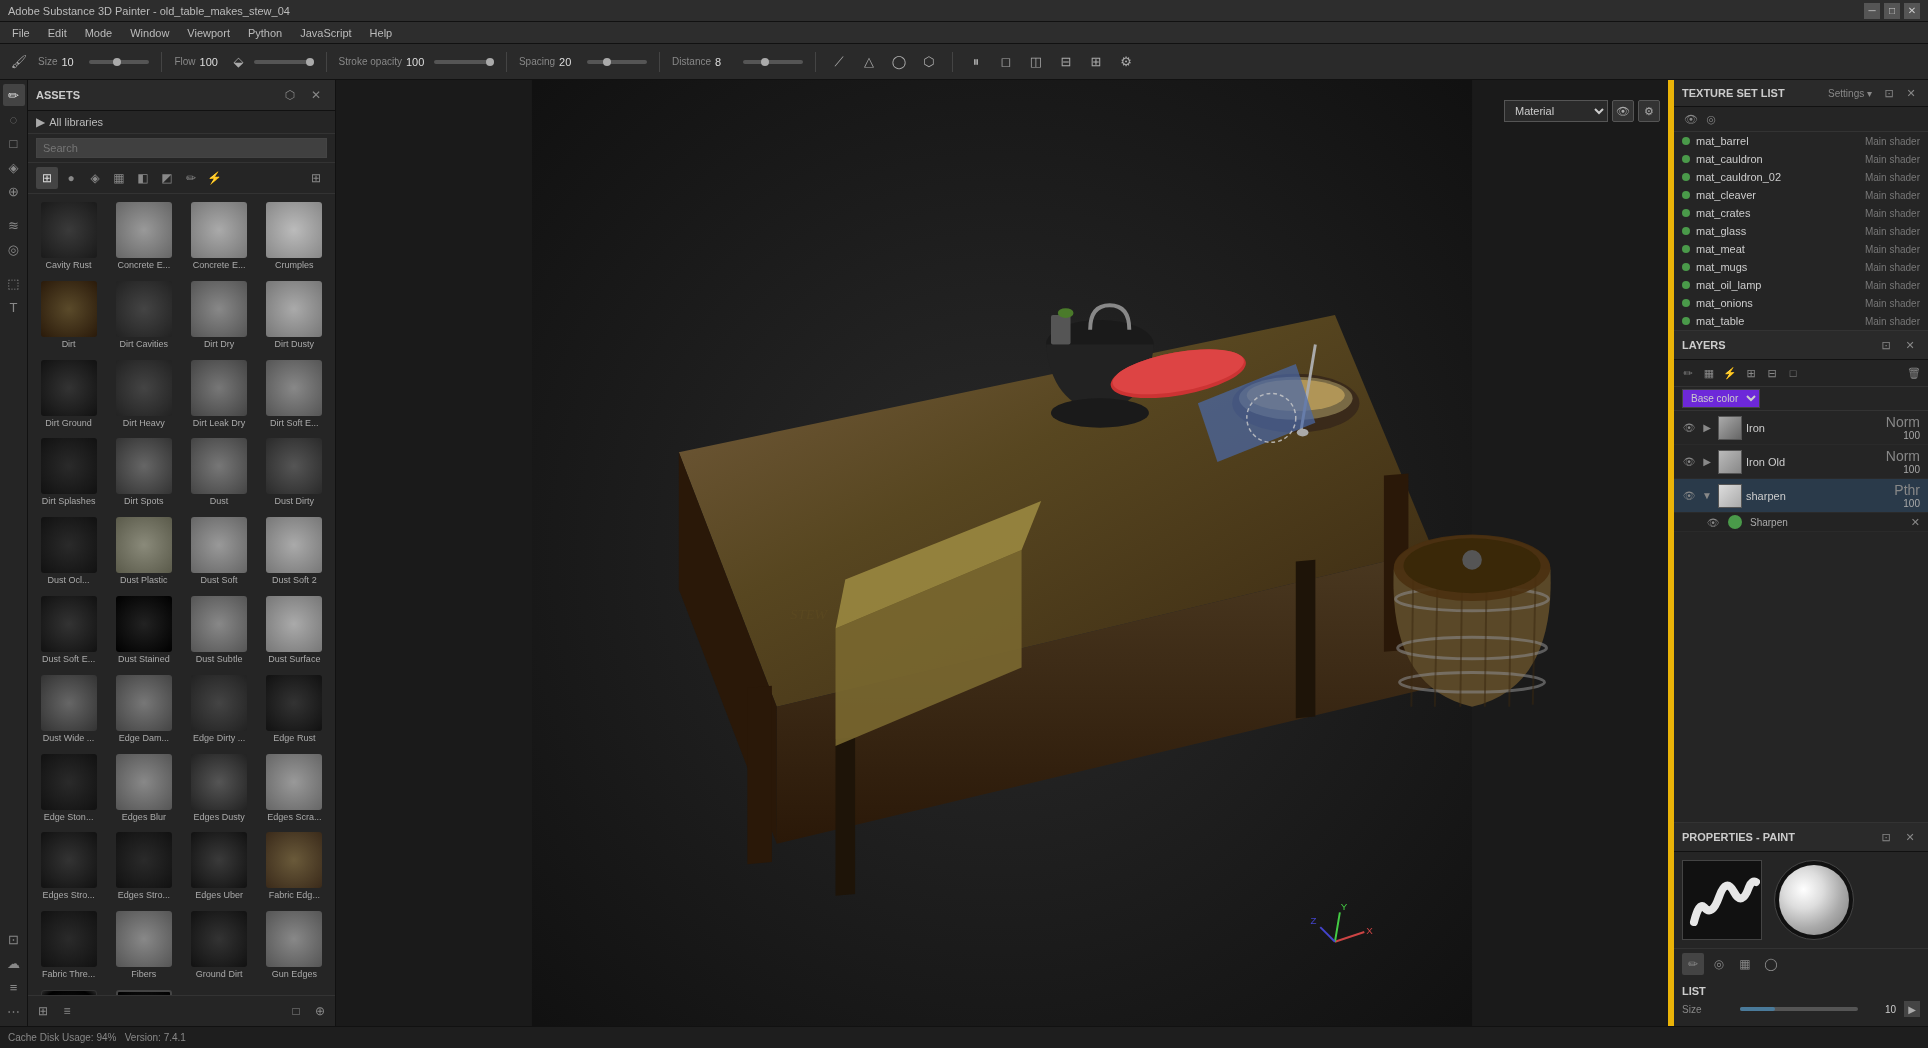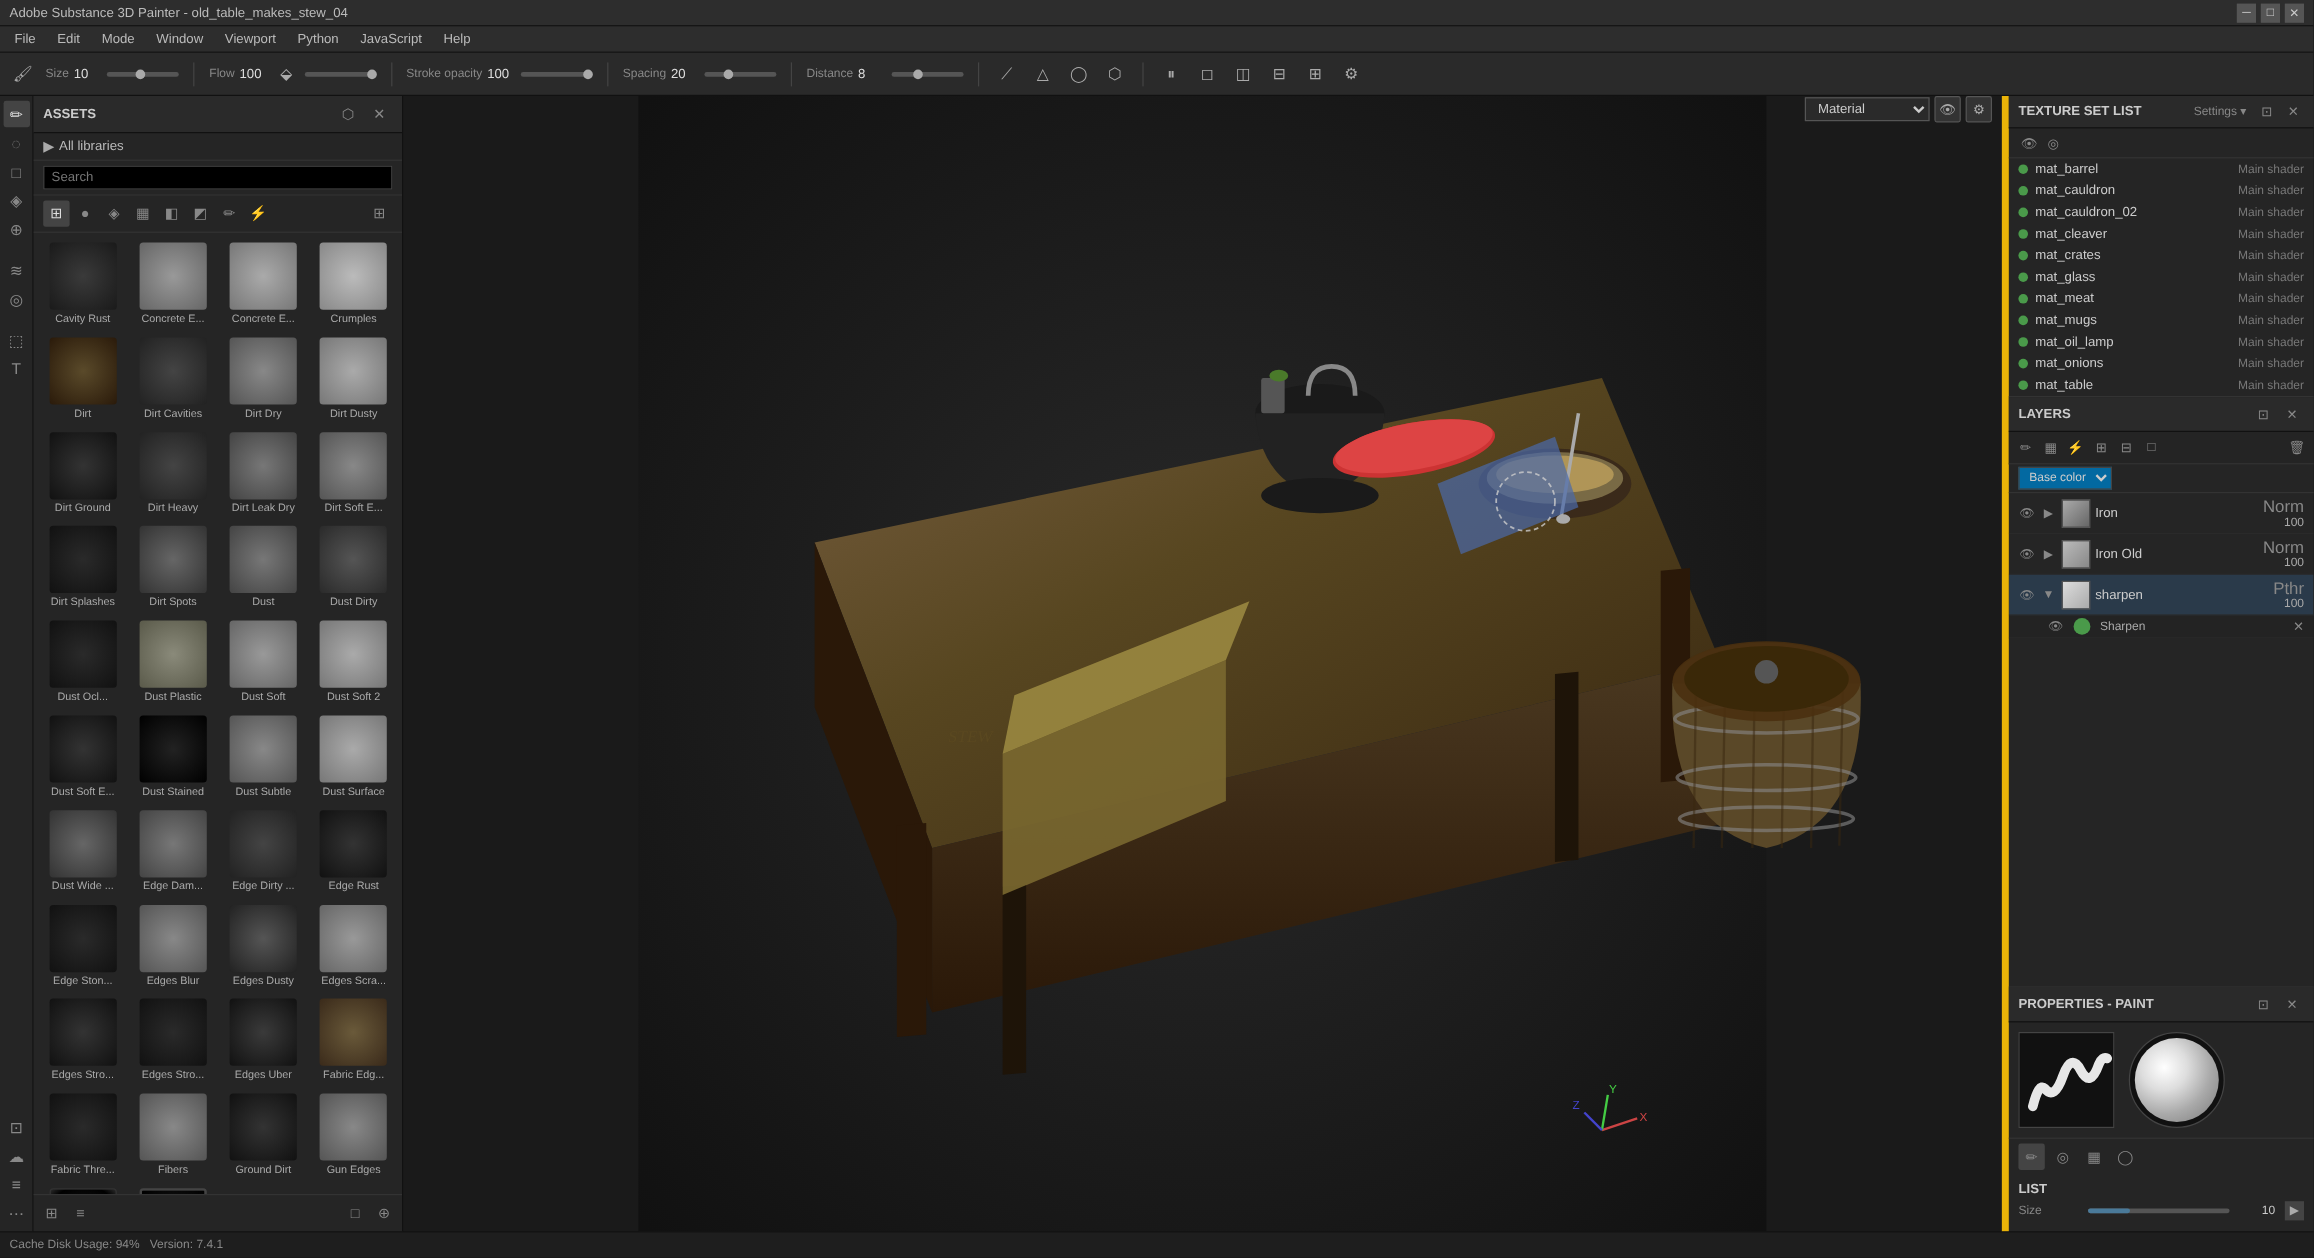--- a/index.html
+++ b/index.html
@@ -48,21 +48,21 @@
     #assets-grid::-webkit-scrollbar { width: 6px; }
     #assets-grid::-webkit-scrollbar-thumb { background: #444; }
     .asset-item { display: flex; flex-direction: column; align-items: center; cursor: pointer; padding: 4px 2px; border-radius: 2px; }
     .asset-thumb { width: 56px; height: 56px; border-radius: 3px; background: #333; overflow: hidden; display: flex; align-items: center; justify-content: center; }
     .asset-label { font-size: 9px; color: #aaa; text-align: center; margin-top: 2px; max-width: 64px; word-break: break-word; line-height: 1.2; }
 
     
     #viewport { flex: 1; background: #1a1a1a; position: relative; }
 
     
-    #viewport-top-right { position: absolute; top: 0; right: 8px; display: flex; gap: 4px; align-items: center; }
+    #viewport-top-right { position: absolute; top: 20px; right: 8px; display: flex; gap: 4px; }
     .vp-btn { width: 22px; height: 22px; background: #333; border: 1px solid #555; color: #aaa; cursor: pointer; font-size: 11px; display: flex; align-items: center; justify-content: center; border-radius: 2px; }
     #material-selector { background: #2a2a2a; border: 1px solid #555; color: #ccc; padding: 2px 20px 2px 6px; font-size: 11px; cursor: pointer; outline: none; }
 
     
     #right-panels { width: 260px; background: #252525; border-left: 6px solid #eab308; display: flex; flex-direction: column; }
 
     
     #texture-set { border-bottom: 1px solid #333; }
     #texture-set-header { background: #2a2a2a; padding: 4px 8px; display: flex; align-items: center; justify-content: space-between; border-bottom: 1px solid #111; }
     #texture-set-header .title { font-size: 11px; color: #ccc; font-weight: bold; }
@@ -74,21 +74,21 @@
     .ts-name { flex: 1; font-size: 11px; color: #ccc; }
     .ts-shader { color: #777; font-size: 10px; }
 
     
     #layers-panel { flex: 1; display: flex; flex-direction: column; min-height: 0; }
     #layers-header { background: #2a2a2a; padding: 4px 8px; display: flex; align-items: center; justify-content: space-between; border-bottom: 1px solid #111; }
     #layers-header .title { font-size: 11px; color: #ccc; font-weight: bold; }
     #layers-toolbar { display: flex; align-items: center; padding: 3px 4px; gap: 1px; border-bottom: 1px solid #333; background: #242424; }
     .layer-tool-btn { width: 20px; height: 20px; background: none; border: none; color: #888; cursor: pointer; font-size: 11px; display: flex; align-items: center; justify-content: center; border-radius: 2px; }
     #layers-selector { padding: 2px 8px; display: flex; align-items: center; gap: 4px; border-bottom: 1px solid #333; }
-    .layer-select { background: #0369a1; border: 1px solid #444; color: #ccc; padding: 2px 4px; font-size: 10px; outline: none; }
+    .layer-select { background: #6d28d9; border: 1px solid #444; color: #ccc; padding: 2px 4px; font-size: 10px; outline: none; }
     #layers-list { flex: 1; overflow-y: auto; }
     .layer-item { display: flex; align-items: center; padding: 3px 8px; cursor: pointer; gap: 4px; border-bottom: 1px solid #2a2a2a; }
     .layer-item.selected { background: #2a3a4a; }
     .layer-vis { width: 14px; height: 14px; color: #888; cursor: pointer; font-size: 10px; display: flex; align-items: center; justify-content: center; }
     .layer-thumb { width: 24px; height: 24px; background: #444; border: 1px solid #555; flex-shrink: 0; }
     .layer-info { flex: 1; }
     .layer-name { font-size: 11px; color: #ccc; }
     .layer-blend { font-size: 14px; color: #888; }
     .layer-opacity { font-size: 10px; color: #aaa; text-align: right; }
     .layer-sub { display: flex; align-items: center; padding: 2px 8px 2px 32px; gap: 4px; background: #232323; border-bottom: 1px solid #2a2a2a; }
@@ -228,21 +228,21 @@
       <div class="controls">
         <button class="asset-icon-btn">⬡</button>
         <button class="asset-icon-btn">✕</button>
       </div>
     </div>
     <div id="all-libs">
       <span style="color:#aaa;font-size:12px;">▶</span>
       <span>All libraries</span>
     </div>
     <div id="search-bar">
-      <input id="search-input" type="text" style="width: 100%; background: #000000; border: 1px solid rgb(68, 68, 68); color: rgb(204, 204, 204); padding: 3px 6px; font-size: 11px; outline: none;" placeholder="Search">
+      <input id="search-input" type="text" style="width: 100%; background: #404040; border: 1px solid rgb(68, 68, 68); color: rgb(204, 204, 204); padding: 3px 6px; font-size: 11px; outline: none;" placeholder="Search">
     </div>
     <div id="assets-icon-bar">
       <button class="asset-icon-btn active">⊞</button>
       <button class="asset-icon-btn">●</button>
       <button class="asset-icon-btn">◈</button>
       <button class="asset-icon-btn">▦</button>
       <button class="asset-icon-btn">◧</button>
       <button class="asset-icon-btn">◩</button>
       <button class="asset-icon-btn">✏</button>
       <button class="asset-icon-btn">⚡</button>

